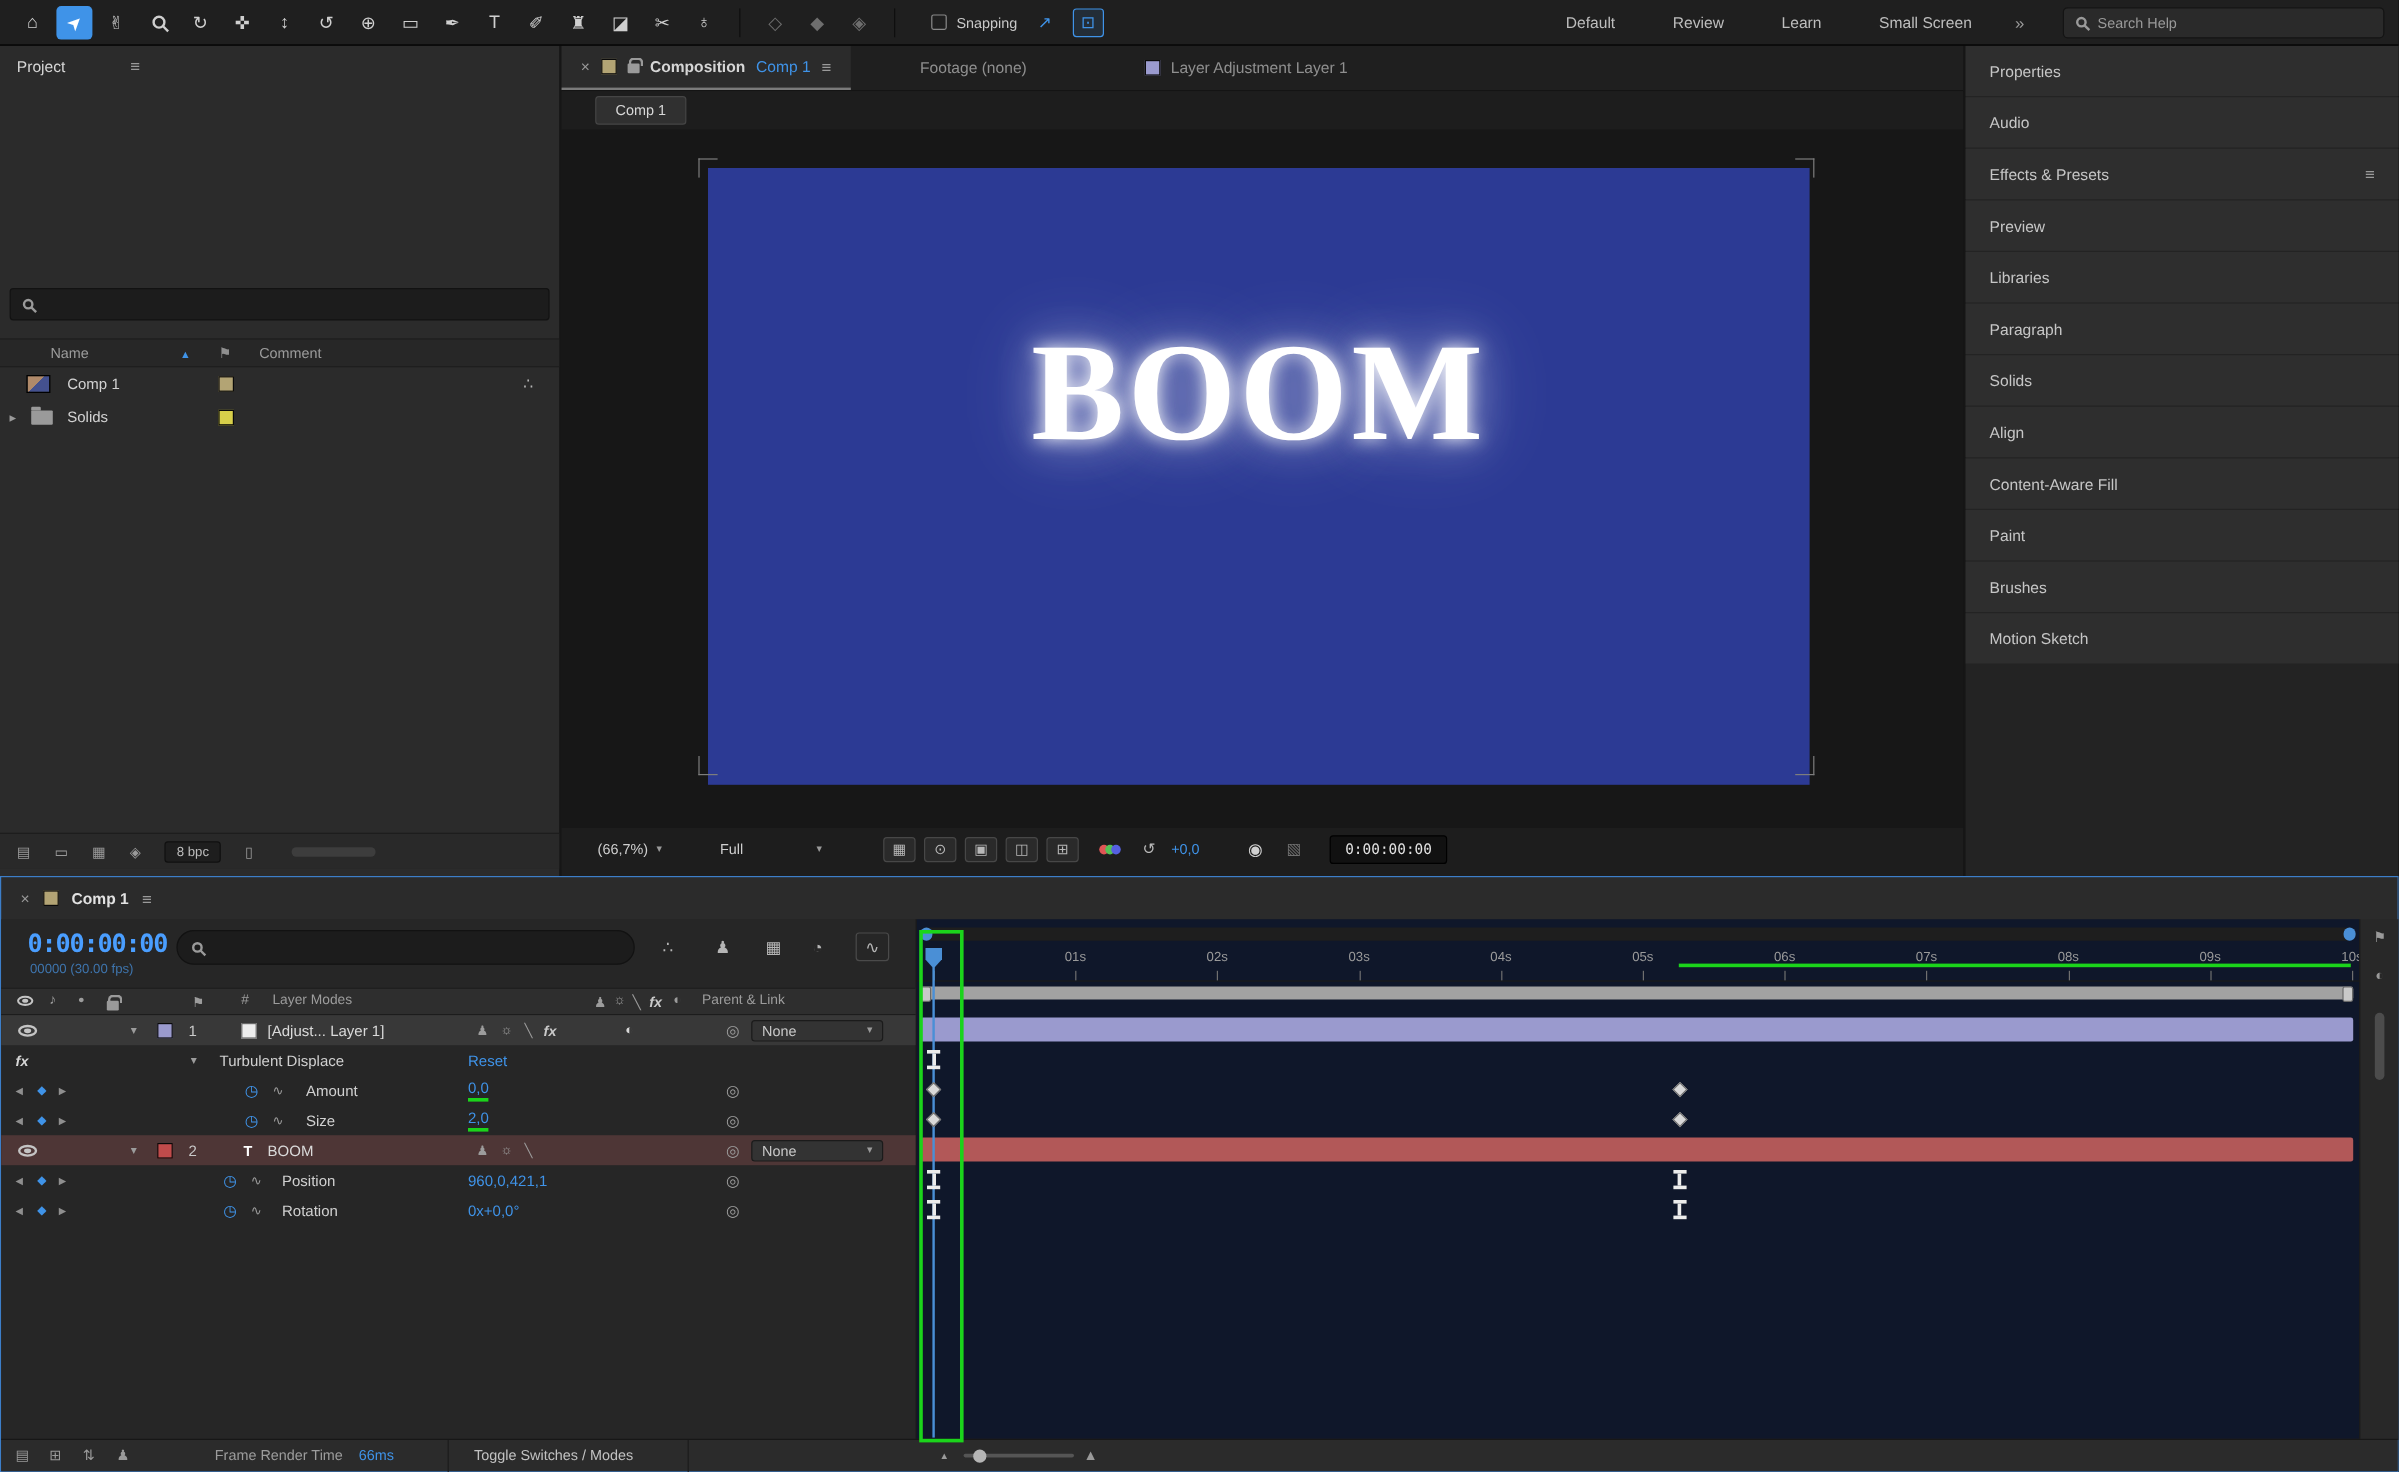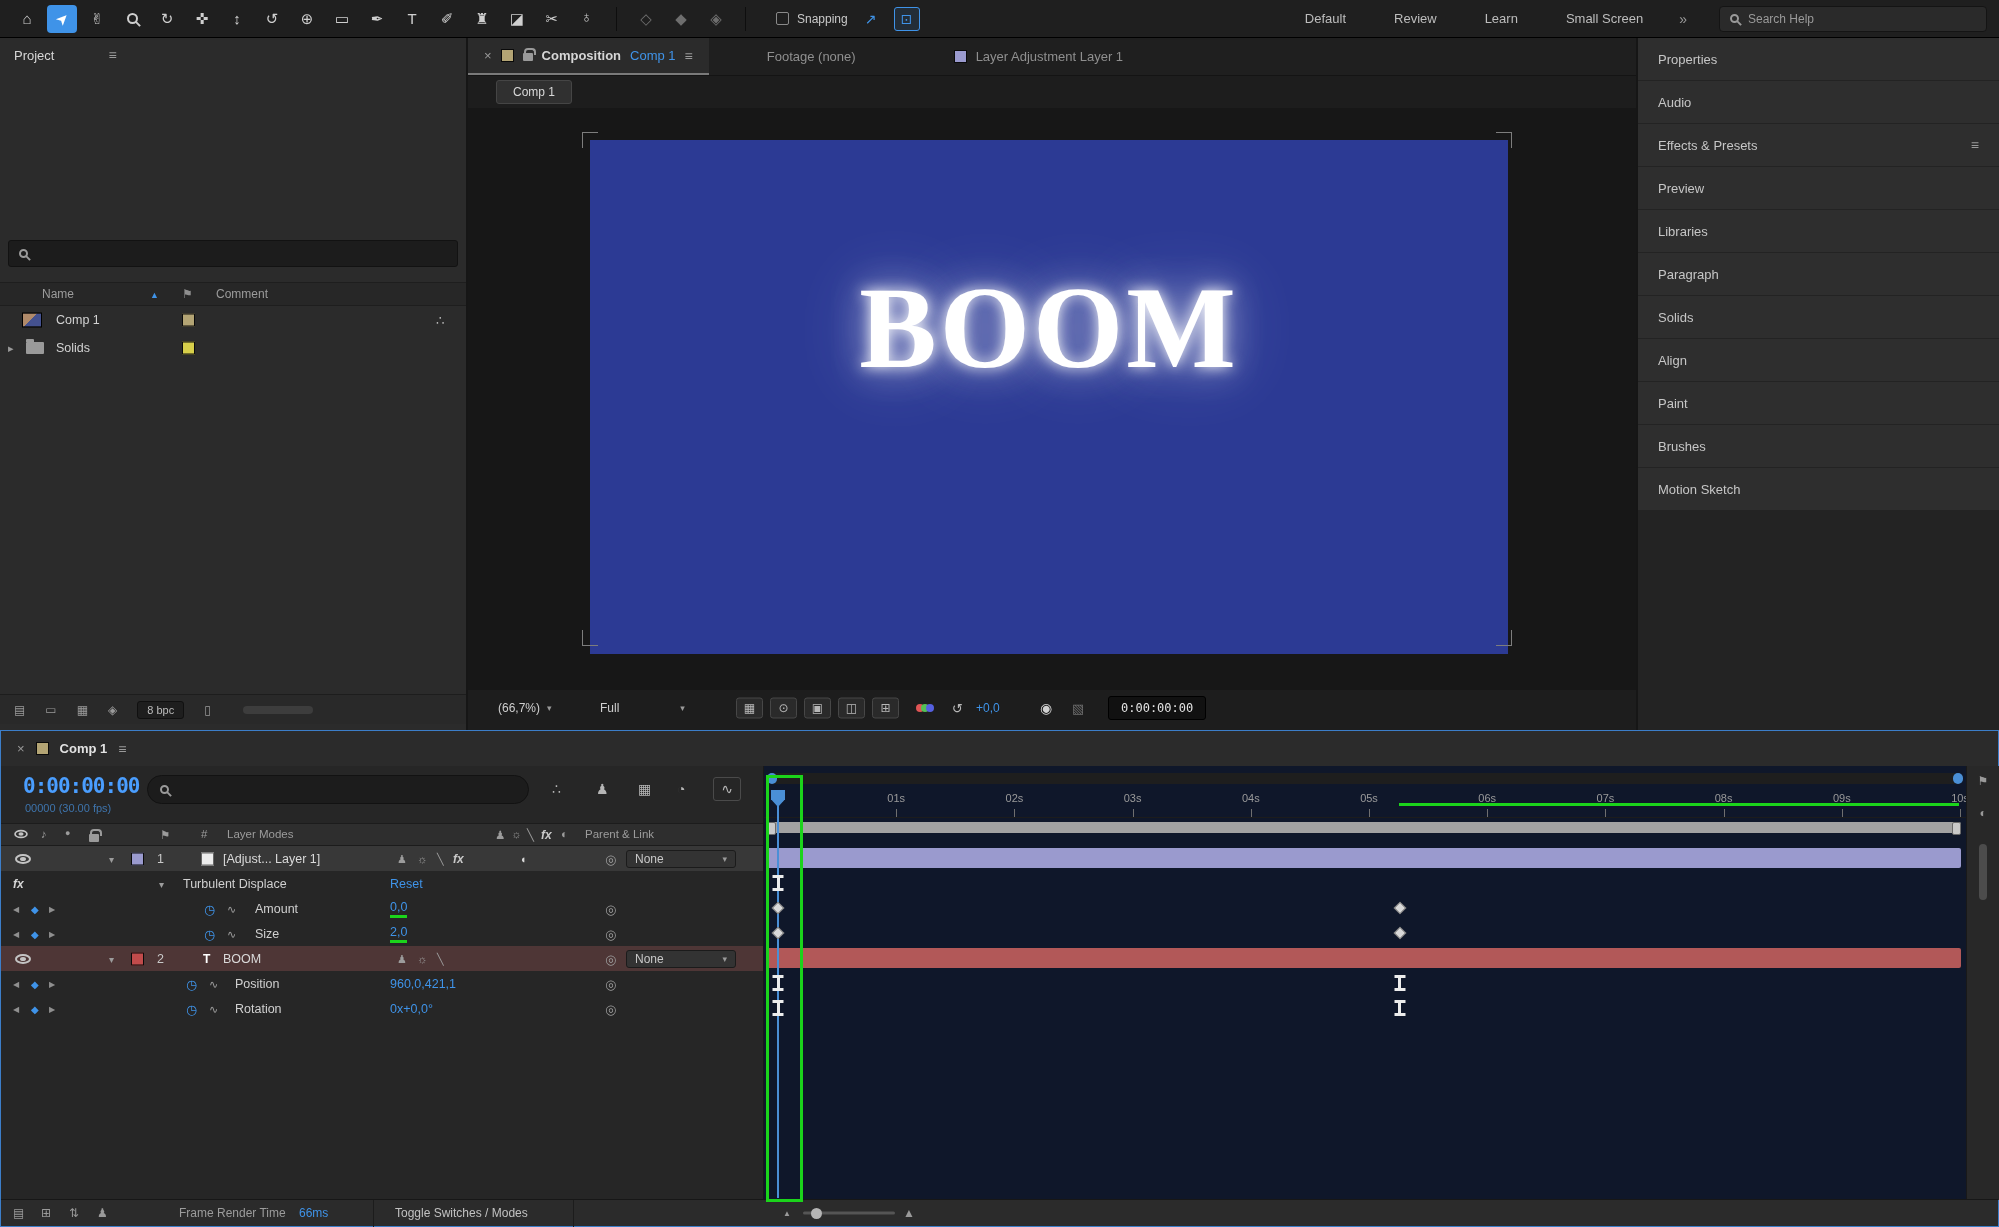--- a/index.html
+++ b/index.html
@@ -385,20 +385,23 @@
       </div>
       <div class="rpanel" data-name="panel-paragraph">
         <span class="rlabel" data-name="panel-label">Paragraph</span>
       </div>
       <div class="rpanel" data-name="panel-tracker">
         <span class="rlabel" data-name="panel-label">Solids</span>
       </div>
       <div class="rpanel" data-name="panel-align">
         <span class="rlabel" data-name="panel-label">Align</span>
       </div>
+      <div class="rpanel" data-name="panel-content-aware-fill">
+        <span class="rlabel" data-name="panel-label">Content-Aware Fill</span>
+      </div>
       <div class="rpanel" data-name="panel-paint">
         <span class="rlabel" data-name="panel-label">Paint</span>
       </div>
       <div class="rpanel" data-name="panel-brushes">
         <span class="rlabel" data-name="panel-label">Brushes</span>
       </div>
       <div class="rpanel" data-name="panel-motion-sketch">
         <span class="rlabel" data-name="panel-label">Motion Sketch</span>
       </div>
     </aside>

